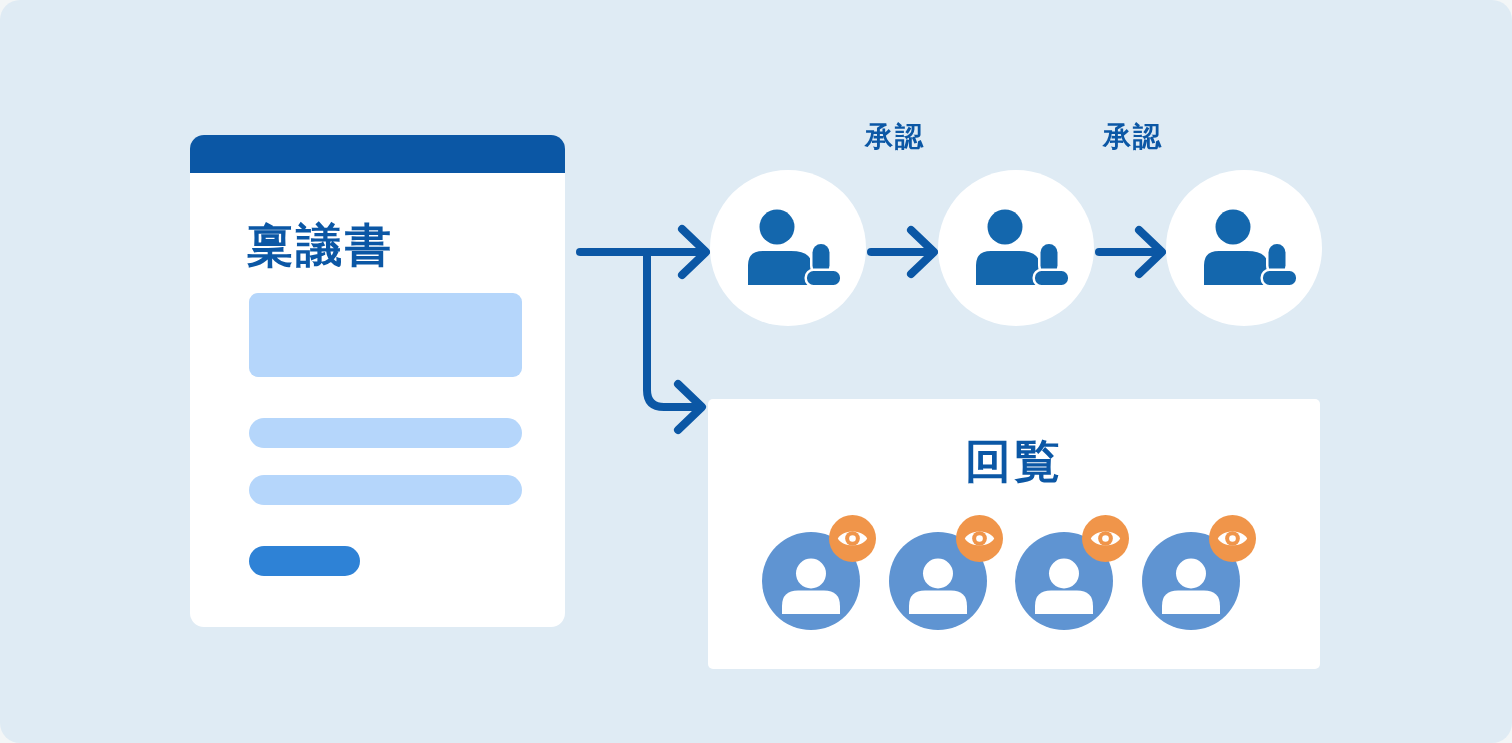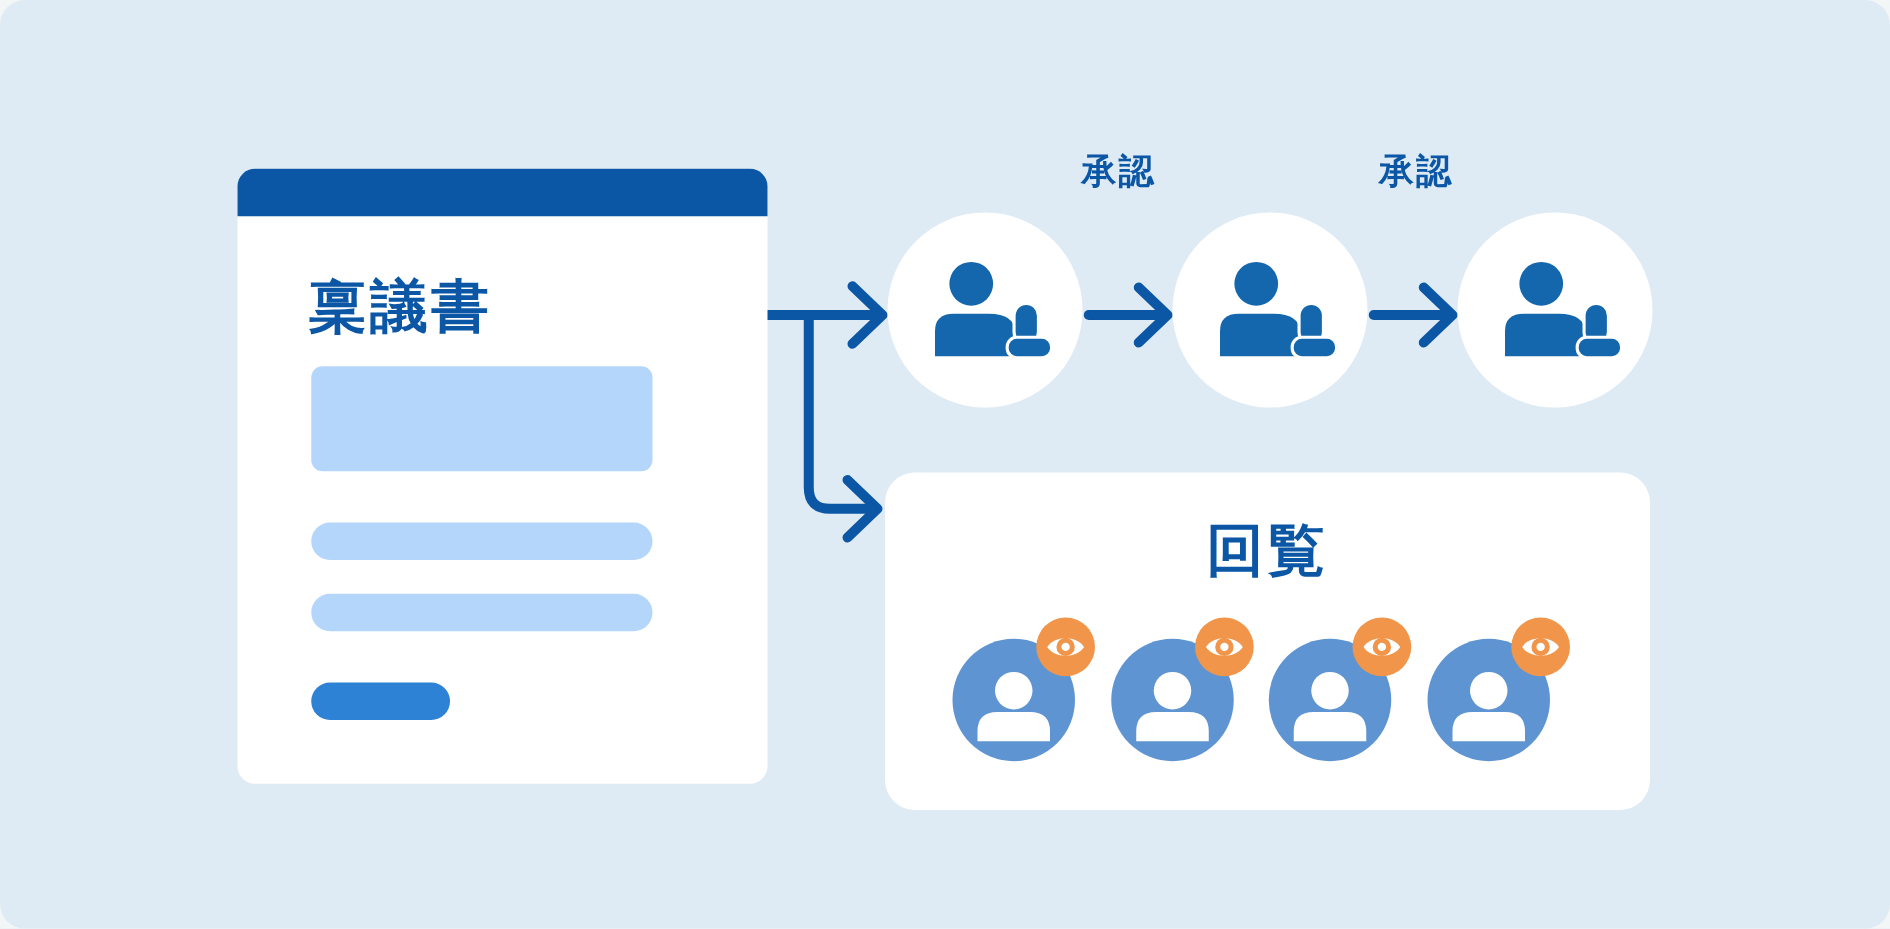--- a/index.html
+++ b/index.html
@@ -22,21 +22,21 @@
   .canvas{
     position:relative;
     width:1512px;height:743px;
     background:var(--canvas-bg);
     border-radius:20px;
     overflow:hidden;
   }
   
   .doc-card{
     position:absolute;left:190px;top:135px;
-    width:424px;height:492px;
+    width:375px;height:492px;
     background:var(--node-bg);
     border-radius:14px;
   }
   .doc-header{
     position:absolute;left:0;top:0;right:0;height:38px;
     background:var(--primary-dark);
     border-radius:14px 14px 0 0;
   }
   .doc-title{
     position:absolute;left:57px;top:80px;
@@ -93,24 +93,24 @@
     width:200px;
     text-align:center;
     font-size:28px;font-weight:bold;letter-spacing:2px;
     color:var(--primary-dark);
     white-space:nowrap;
   }
   .approval-label-1{left:795px;}
   .approval-label-2{left:1033px;}
   
   .circ-box{
-    position:absolute;left:708px;top:378px;
+    position:absolute;left:708px;top:399px;
     width:612px;height:270px;
     background:var(--node-bg);
-    border-radius:24px;
+    border-radius:5px;
   }
   .circ-title{
     position:absolute;left:0;right:0;top:32px;
     text-align:center;
     font-size:46px;font-weight:bold;letter-spacing:3px;
     color:var(--primary-dark);
   }
   .member{
     position:absolute;top:133px;
     width:98px;height:98px;

